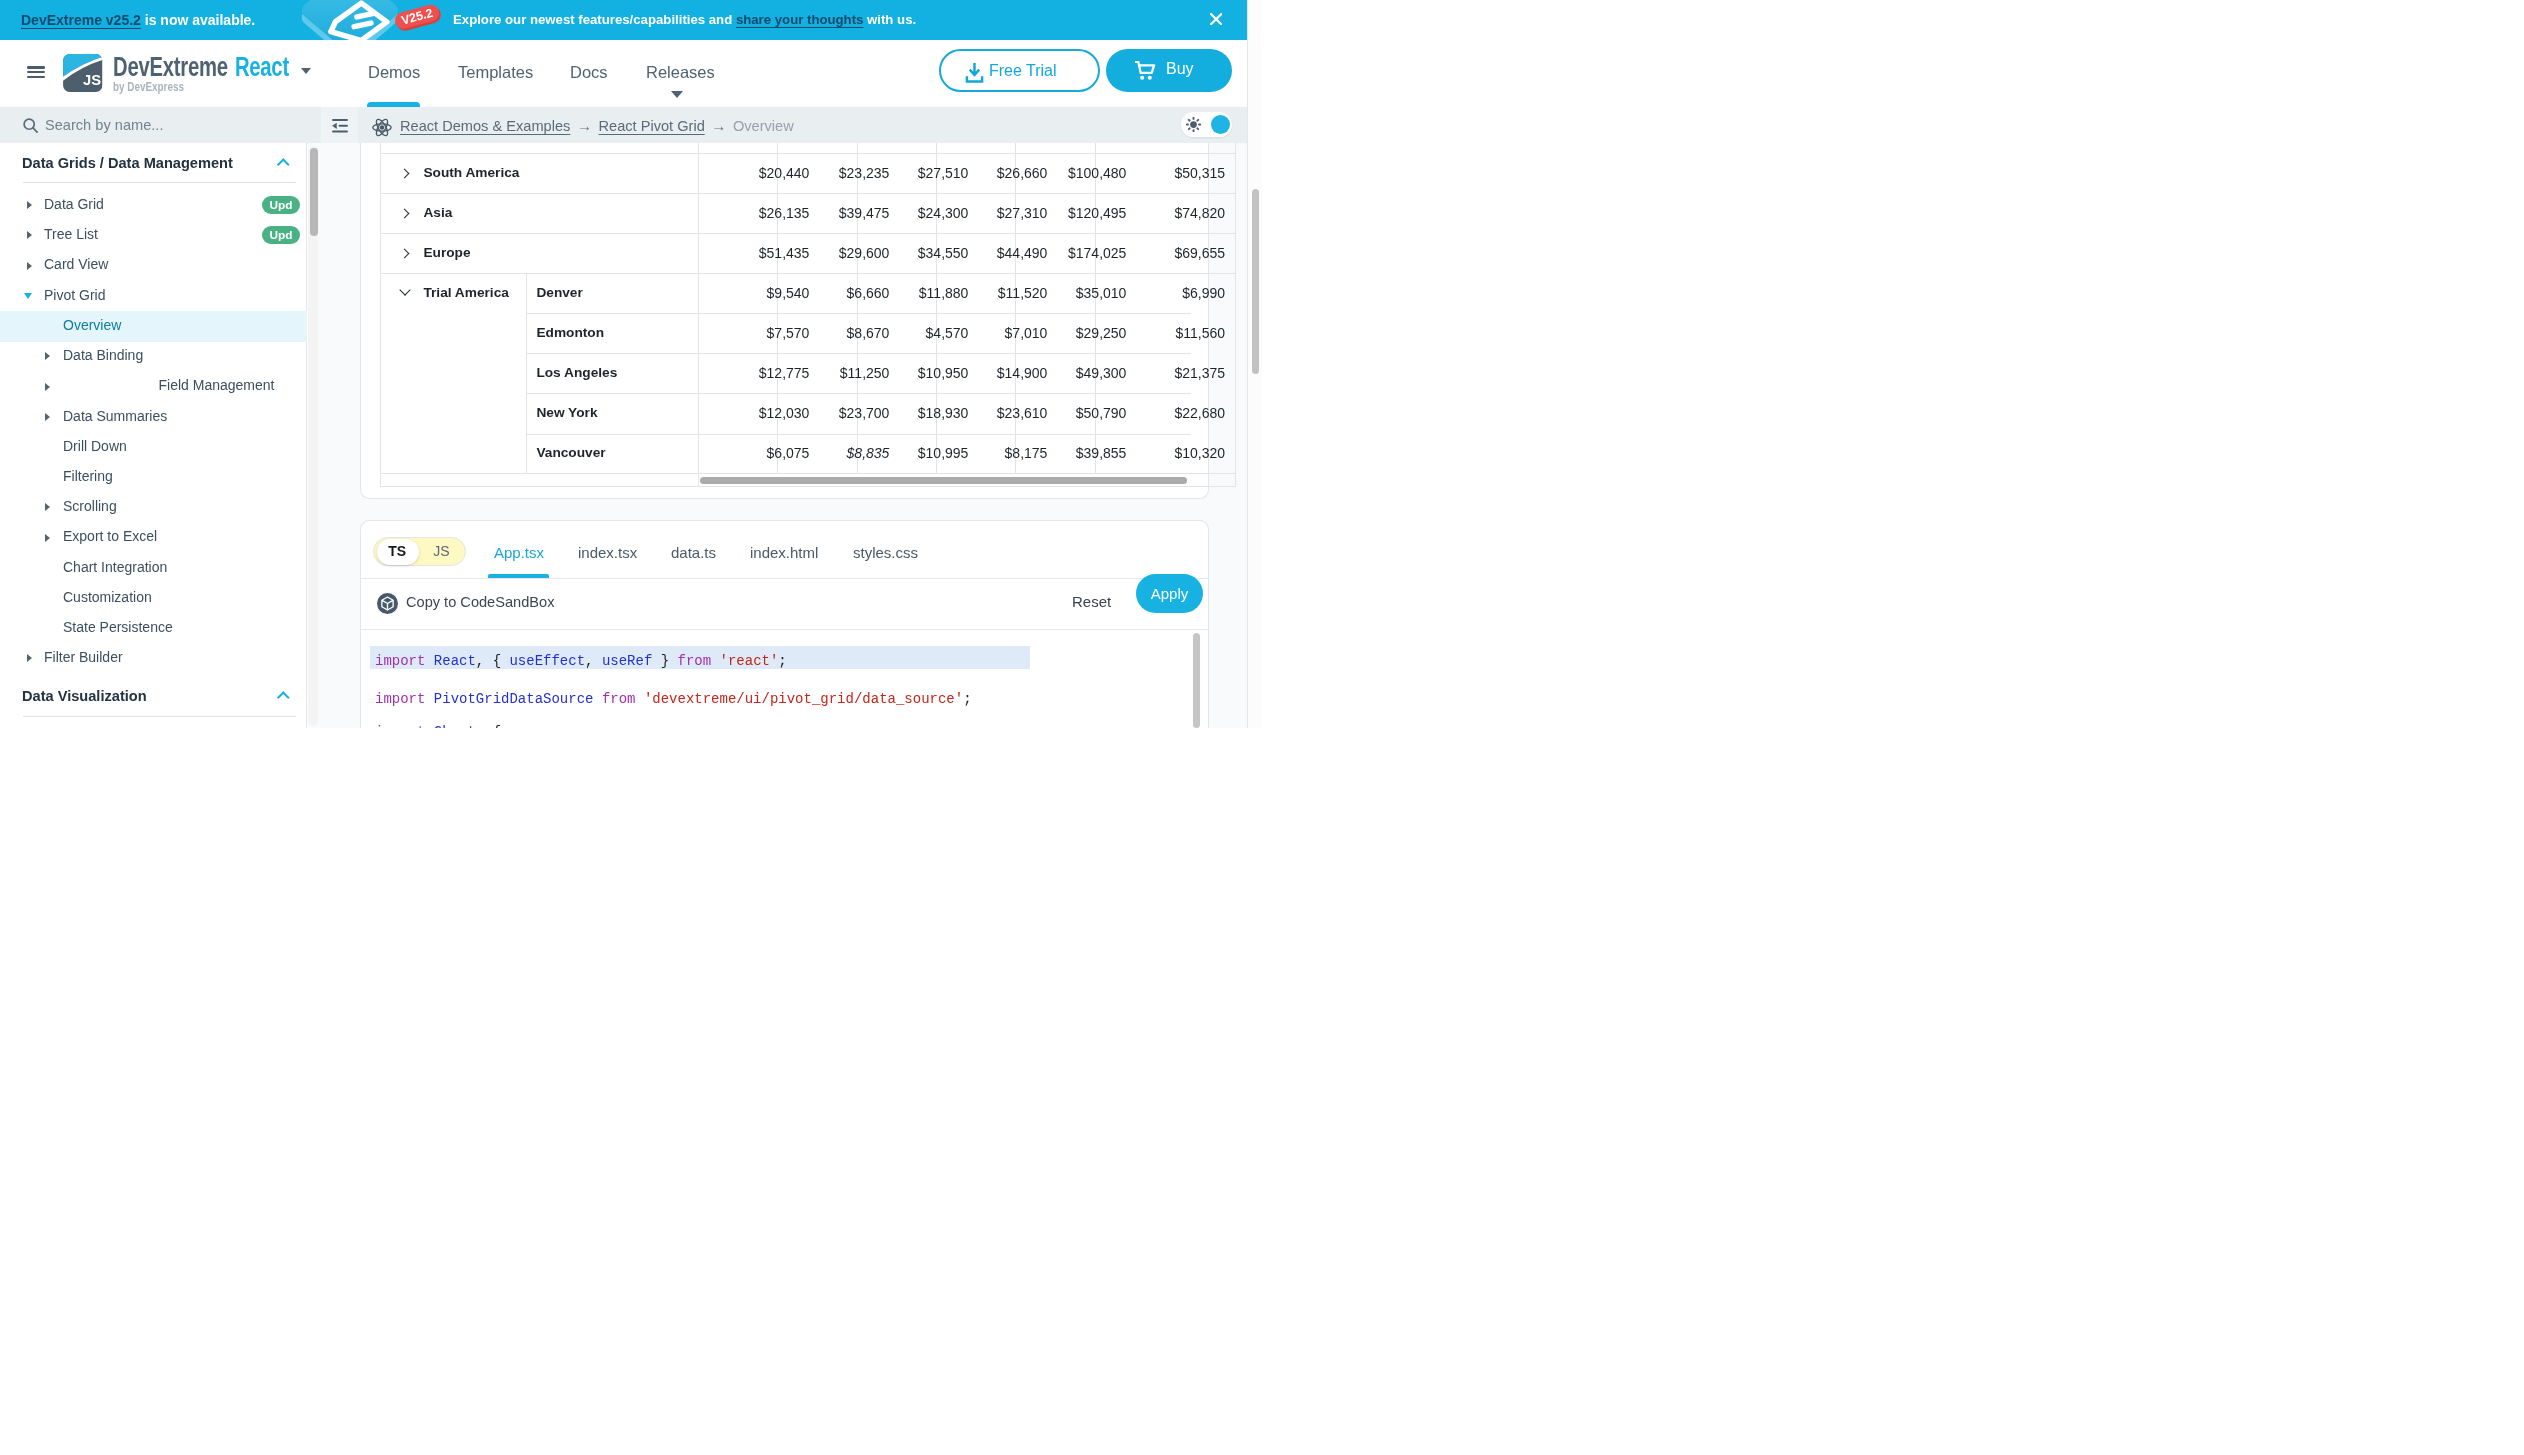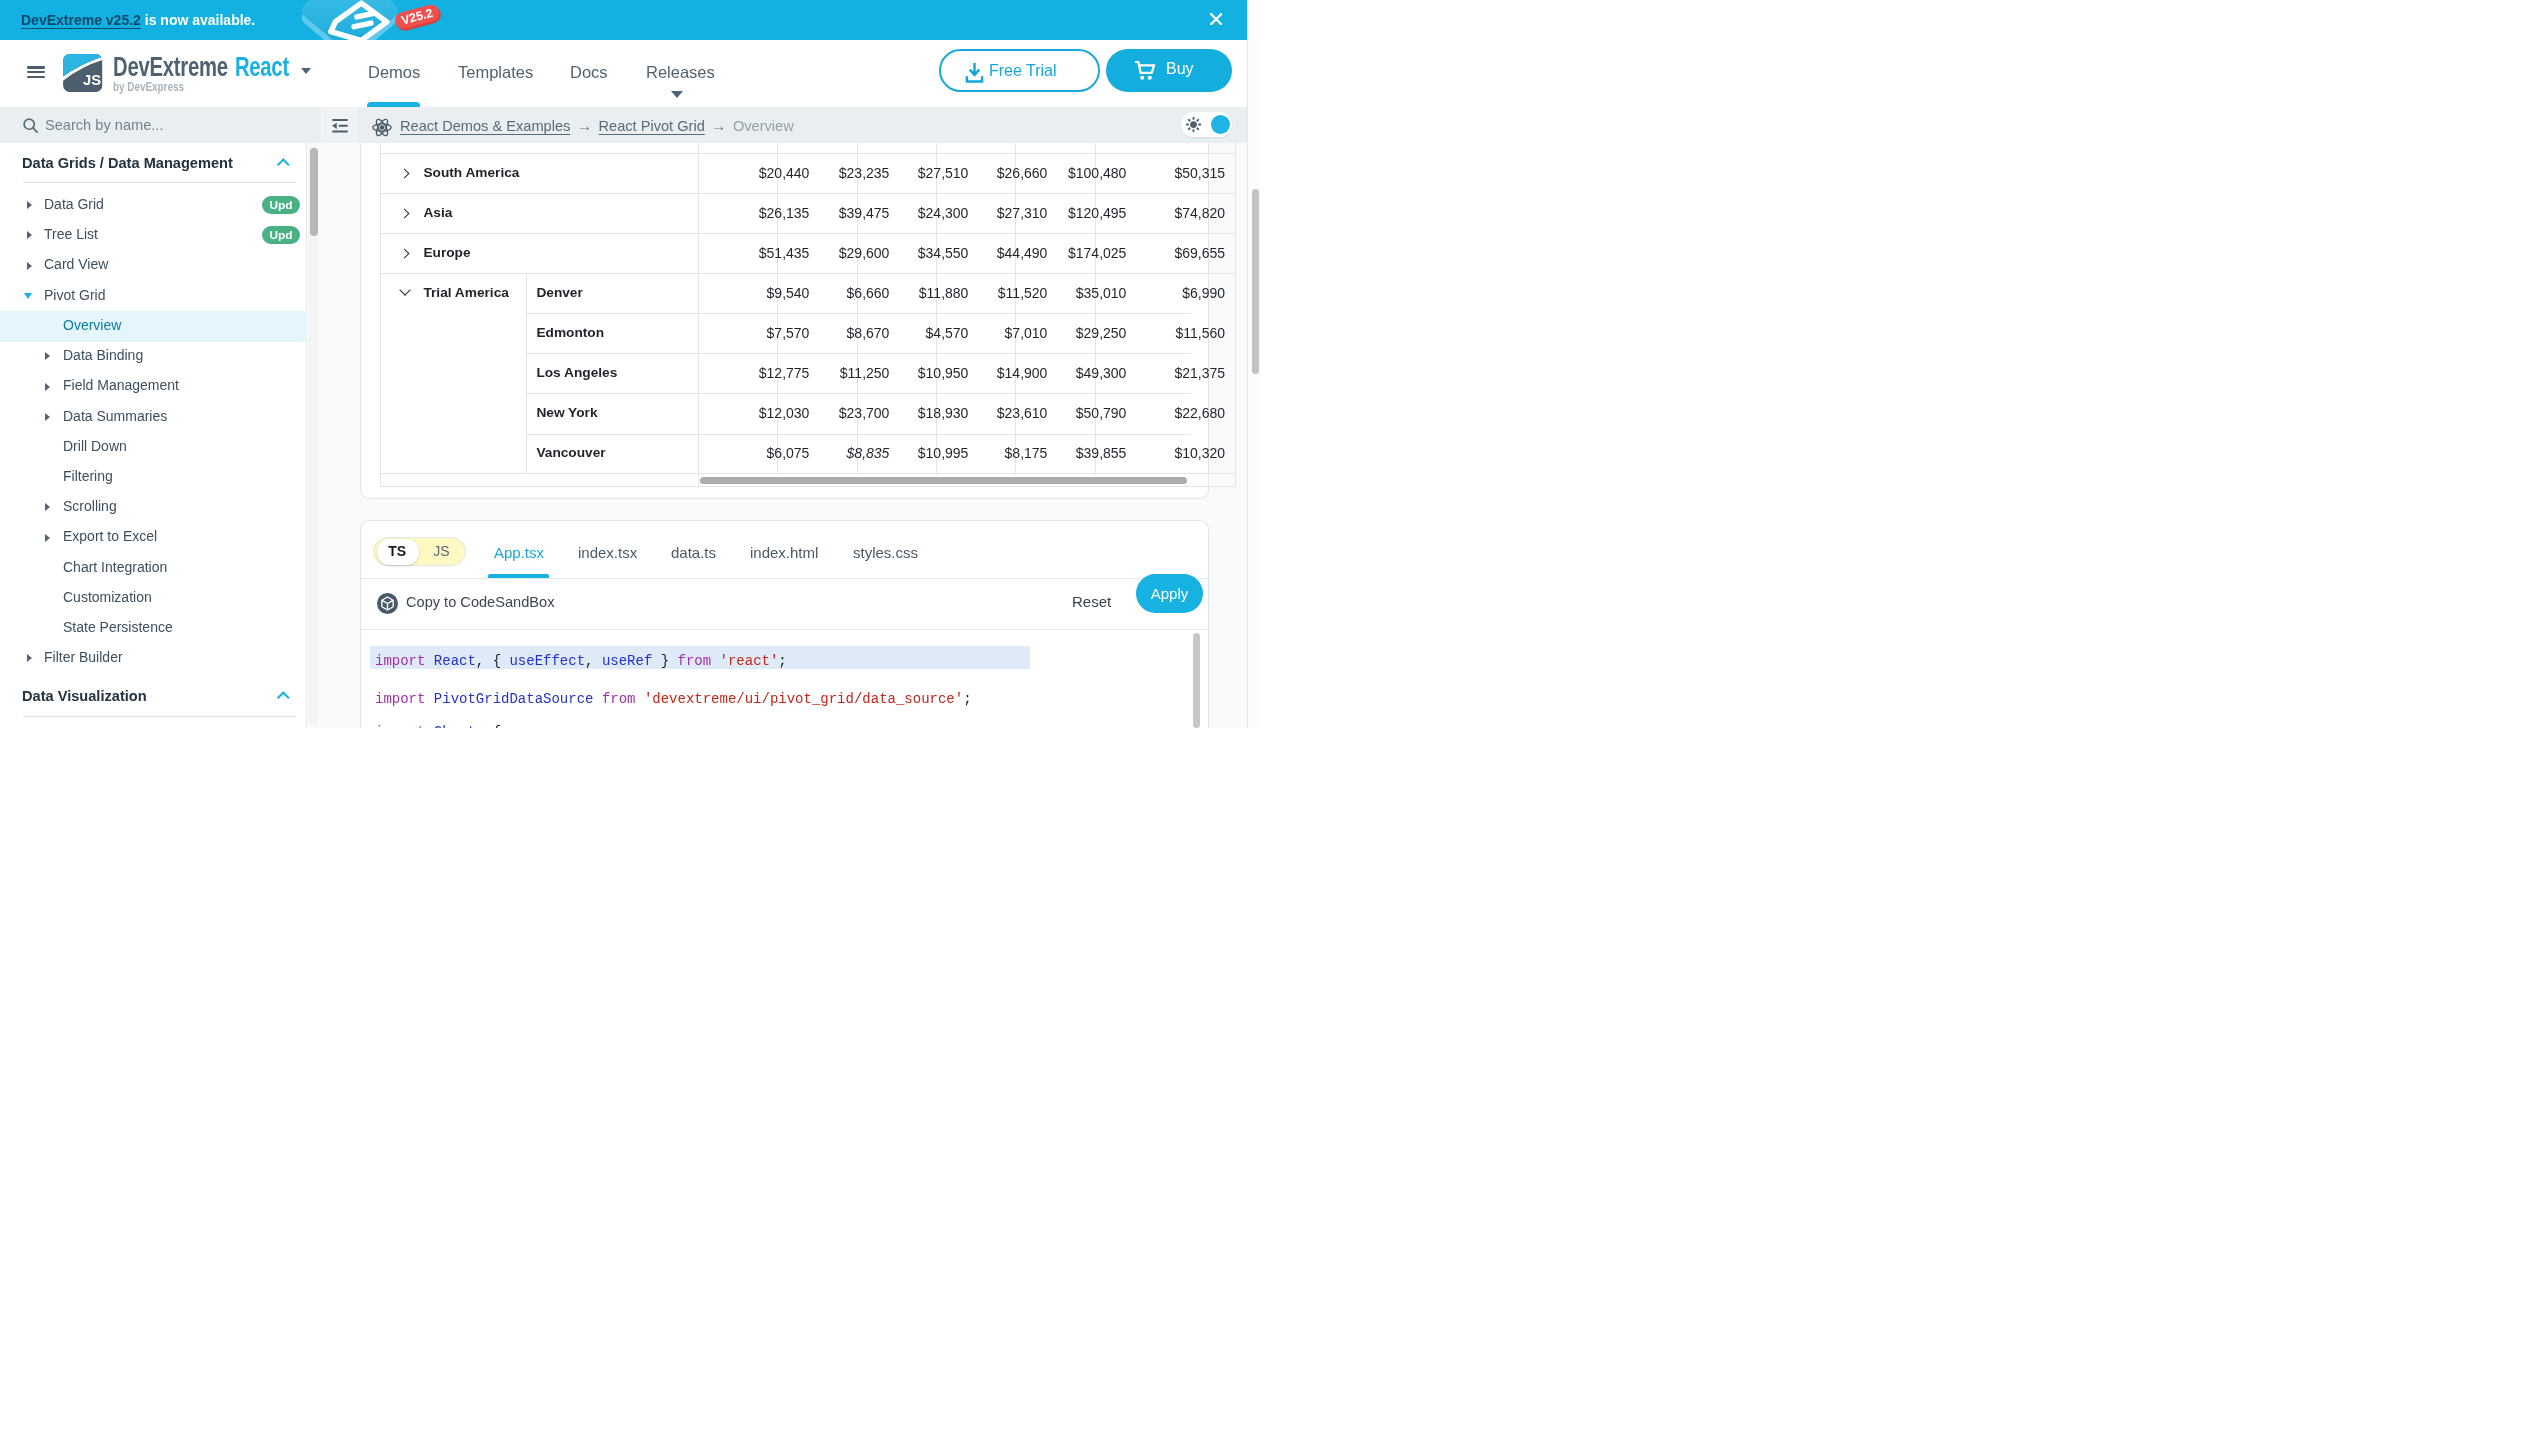--- a/index.html
+++ b/index.html
@@ -84,20 +84,21 @@
   #code-sbar { position:absolute; left:832px; top:112px; width:6.6px; height:95px; background:#c6c6c6; border-radius:3.8px; }
 
   
   #pagebar { left:1247px; top:0; width:15px; height:728px; background:#fcfcfc; border-left:0.9px solid #e6e6e6; }
   #pagebar .thumb { position:absolute; left:4.2px; top:189px; width:6.6px; height:185px; background:#c2c2c2; border-radius:3.8px; }
 </style>
 </head>
 <body>
   <div id="banner" class="abs">
     <div class="btxt abs" style="left:21px; top:0;"><a>DevExtreme v25.2</a> is now available.</div>
+    <div class="btxt abs" style="left:453px; top:0; font-size:13.2px;">Explore our newest features/capabilities and <a>share your thoughts</a> with us.</div>
     <svg id="bclose" class="abs" viewBox="0 0 13 13">
       <path d="M1 1 L12 12 M12 1 L1 12" stroke="#fff" stroke-width="2.4" stroke-linecap="round"></path>
     </svg>
   </div>
   <svg class="abs" style="left:300px; top:0; width:151px; height:55px; overflow:visible;" viewBox="0 0 160 58">
     <defs>
       <linearGradient id="cubeg" x1="0" y1="0" x2="1" y2="1">
         <stop offset="0" stop-color="#48c5ec"></stop>
         <stop offset="1" stop-color="#17a8d8"></stop>
       </linearGradient>
@@ -223,21 +224,21 @@
     <div class="tri-d" style="left:23.6px; top:150px;"></div>
     <div class="sb-item" style="left:44px; top:144px;">Pivot Grid</div>
 
     <div class="sb-sel abs" style="left:0; top:168px; width:307px; height:31px;"></div>
     <div class="sb-item" style="left:63px; top:174px; color:#0d7da0;">Overview</div>
 
     <div class="tri-r" style="left:45px; top:209px;"></div>
     <div class="sb-item" style="left:63px; top:204px;">Data Binding</div>
 
     <div class="tri-r" style="left:45px; top:240px;"></div>
-    <div class="sb-item" style="left:63px; top:234px;">Field Management</div>
+    <div class="sb-item" style="left:63px; top:234px;text-align:center;">Field Management</div>
 
     <div class="tri-r" style="left:45px; top:270px;"></div>
     <div class="sb-item" style="left:63px; top:265px;">Data Summaries</div>
 
     <div class="sb-item" style="left:63px; top:295px;">Drill Down</div>
     <div class="sb-item" style="left:63px; top:325px;">Filtering</div>
 
     <div class="tri-r" style="left:45px; top:360px;"></div>
     <div class="sb-item" style="left:63px; top:355px;">Scrolling</div>
 

